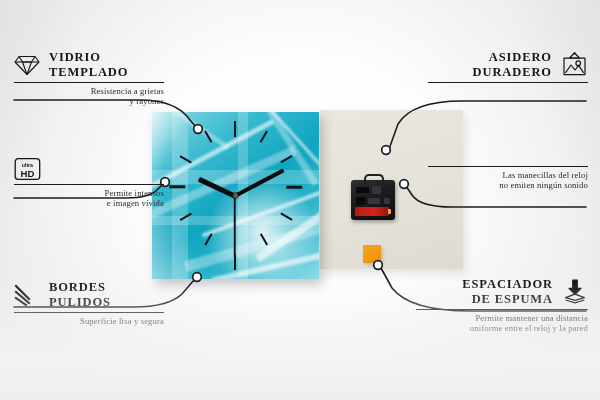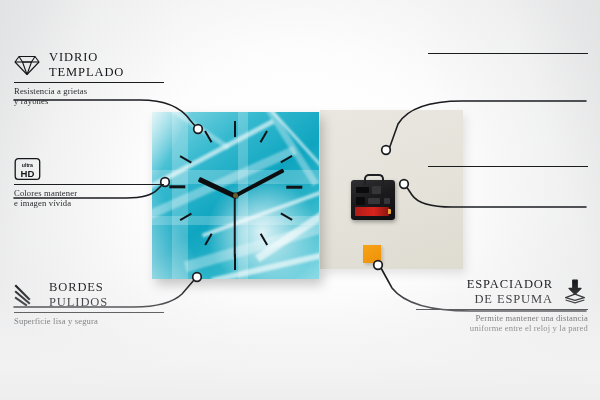--- a/index.html
+++ b/index.html
@@ -25,32 +25,32 @@
     content:"";position:absolute;left:0;right:0;bottom:0;height:120px;
     background:linear-gradient(to bottom, rgba(255,255,255,0) 0%, rgba(243,243,244,.85) 70%, rgba(238,238,239,1) 100%);
     pointer-events:none;
   }
 
   
   .feature{position:absolute;}
   .f-head{display:flex;align-items:center;gap:9px;}
   .f-title{
     font-family:"Liberation Serif", serif;
-    font-weight:400;font-size:12.5px;line-height:14.5px;
+    font-weight:700;font-size:12.5px;line-height:14.5px;
     letter-spacing:.9px;color:#15161a;text-transform:uppercase;
     white-space:pre-line;
   }
   .f-rule{height:1px;background:#1b1c20;margin-top:3px;}
   .f-sub{
     font-family:"Liberation Serif", serif;
     font-size:8.6px;line-height:10.4px;color:#2a2b2f;
     margin-top:3px;white-space:pre-line;letter-spacing:.15px;
   }
   .left .f-head{justify-content:flex-start;}
-  .left .f-sub{text-align:left;}
+  .left .f-sub{text-align:right;}
   .right .f-head{justify-content:flex-end;flex-direction:row;}
   .right .f-title{text-align:right;}
   .right .f-sub{text-align:right;}
   .ico{flex:0 0 auto;display:block;}
 
   
   #feat-vidrio    {left:14px;  top:50px;  width:150px;}
   #feat-impresion {left:14px;  top:157px; width:150px;}
   #feat-bordes    {left:14px;  top:280px; width:150px;}
   
@@ -213,46 +213,61 @@
 
   <div class="feature left" id="feat-impresion">
     <div class="f-head">
       <svg class="ico" width="27" height="24" viewBox="0 0 27 24">
         <rect x="1.2" y="1.6" width="24.5" height="20.8" rx="3.2" fill="none" stroke="#15161a" stroke-width="1.3"></rect>
         <text x="13.4" y="10" text-anchor="middle" font-family="Liberation Sans, sans-serif" font-size="5.2" font-weight="bold" fill="#15161a">ultra</text>
         <text x="13.4" y="19.6" text-anchor="middle" font-family="Liberation Sans, sans-serif" font-size="9.6" font-weight="bold" fill="#15161a">HD</text>
       </svg>
     </div>
     <div class="f-rule" style="width:150px;"></div>
-    <div class="f-sub">Colores mantener
+    <div class="f-sub">Permite intensos
 e imagen vívida</div>
   </div>
 
   <div class="feature left" id="feat-bordes">
     <div class="f-head">
       <svg class="ico" width="26" height="22" viewBox="0 0 26 22">
         <g stroke="#15161a" stroke-width="2.1" stroke-linecap="square">
           <path d="M2 2 L15 15"></path>
             <path d="M2 8 L15 19"></path>
             <path d="M2 14 L12 21"></path>
         </g>
       </svg>
       <div class="f-title">BORDES
 PULIDOS</div>
     </div>
     <div class="f-rule" style="width:150px;"></div>
     <div class="f-sub">Superficie lisa y segura</div>
   </div>
 
   <div class="feature right" id="feat-asidero">
+    <div class="f-head">
+      <div class="f-title">ASIDERO
+DURADERO</div>
+      <svg class="ico" width="27" height="25" viewBox="0 0 27 25">
+        <g fill="none" stroke="#15161a" stroke-width="1.2" stroke-linejoin="round">
+          <path d="M13.5 1 L8.5 6 H18.5 Z"></path>
+          <rect x="3" y="6.2" width="21" height="16.4"></rect>
+          <path d="M4.4 20.8 L10 13 L14 18 L17.6 13.4 L22.6 20.8"></path>
+          <circle cx="17.2" cy="11.2" r="2.3"></circle>
+        </g>
+        <circle cx="13.5" cy="1.4" r="1.1" fill="#15161a"></circle>
+      </svg>
+    </div>
     <div class="f-rule" style="width:160px;"></div>
   </div>
 
   <div class="feature right" id="feat-mecanismo">
     <div class="f-rule" style="width:160px;"></div>
+    <div class="f-sub">Las manecillas del reloj
+no emiten ningún sonido</div>
   </div>
 
   <div class="feature right" id="feat-espaciador">
     <div class="f-head">
       <div class="f-title">ESPACIADOR
 DE ESPUMA</div>
       <svg class="ico" width="26" height="25" viewBox="0 0 26 25">
         <g fill="none" stroke="#15161a" stroke-width="1.3" stroke-linejoin="round">
           <path d="M10.8 1.2 H15.2 V9.4 H19 L13 15.4 L7 9.4 H10.8 Z" fill="#15161a"></path>
           <path d="M13 15.2 L22.4 18.6 L13 21.4 L3.6 18.6 Z"></path>

